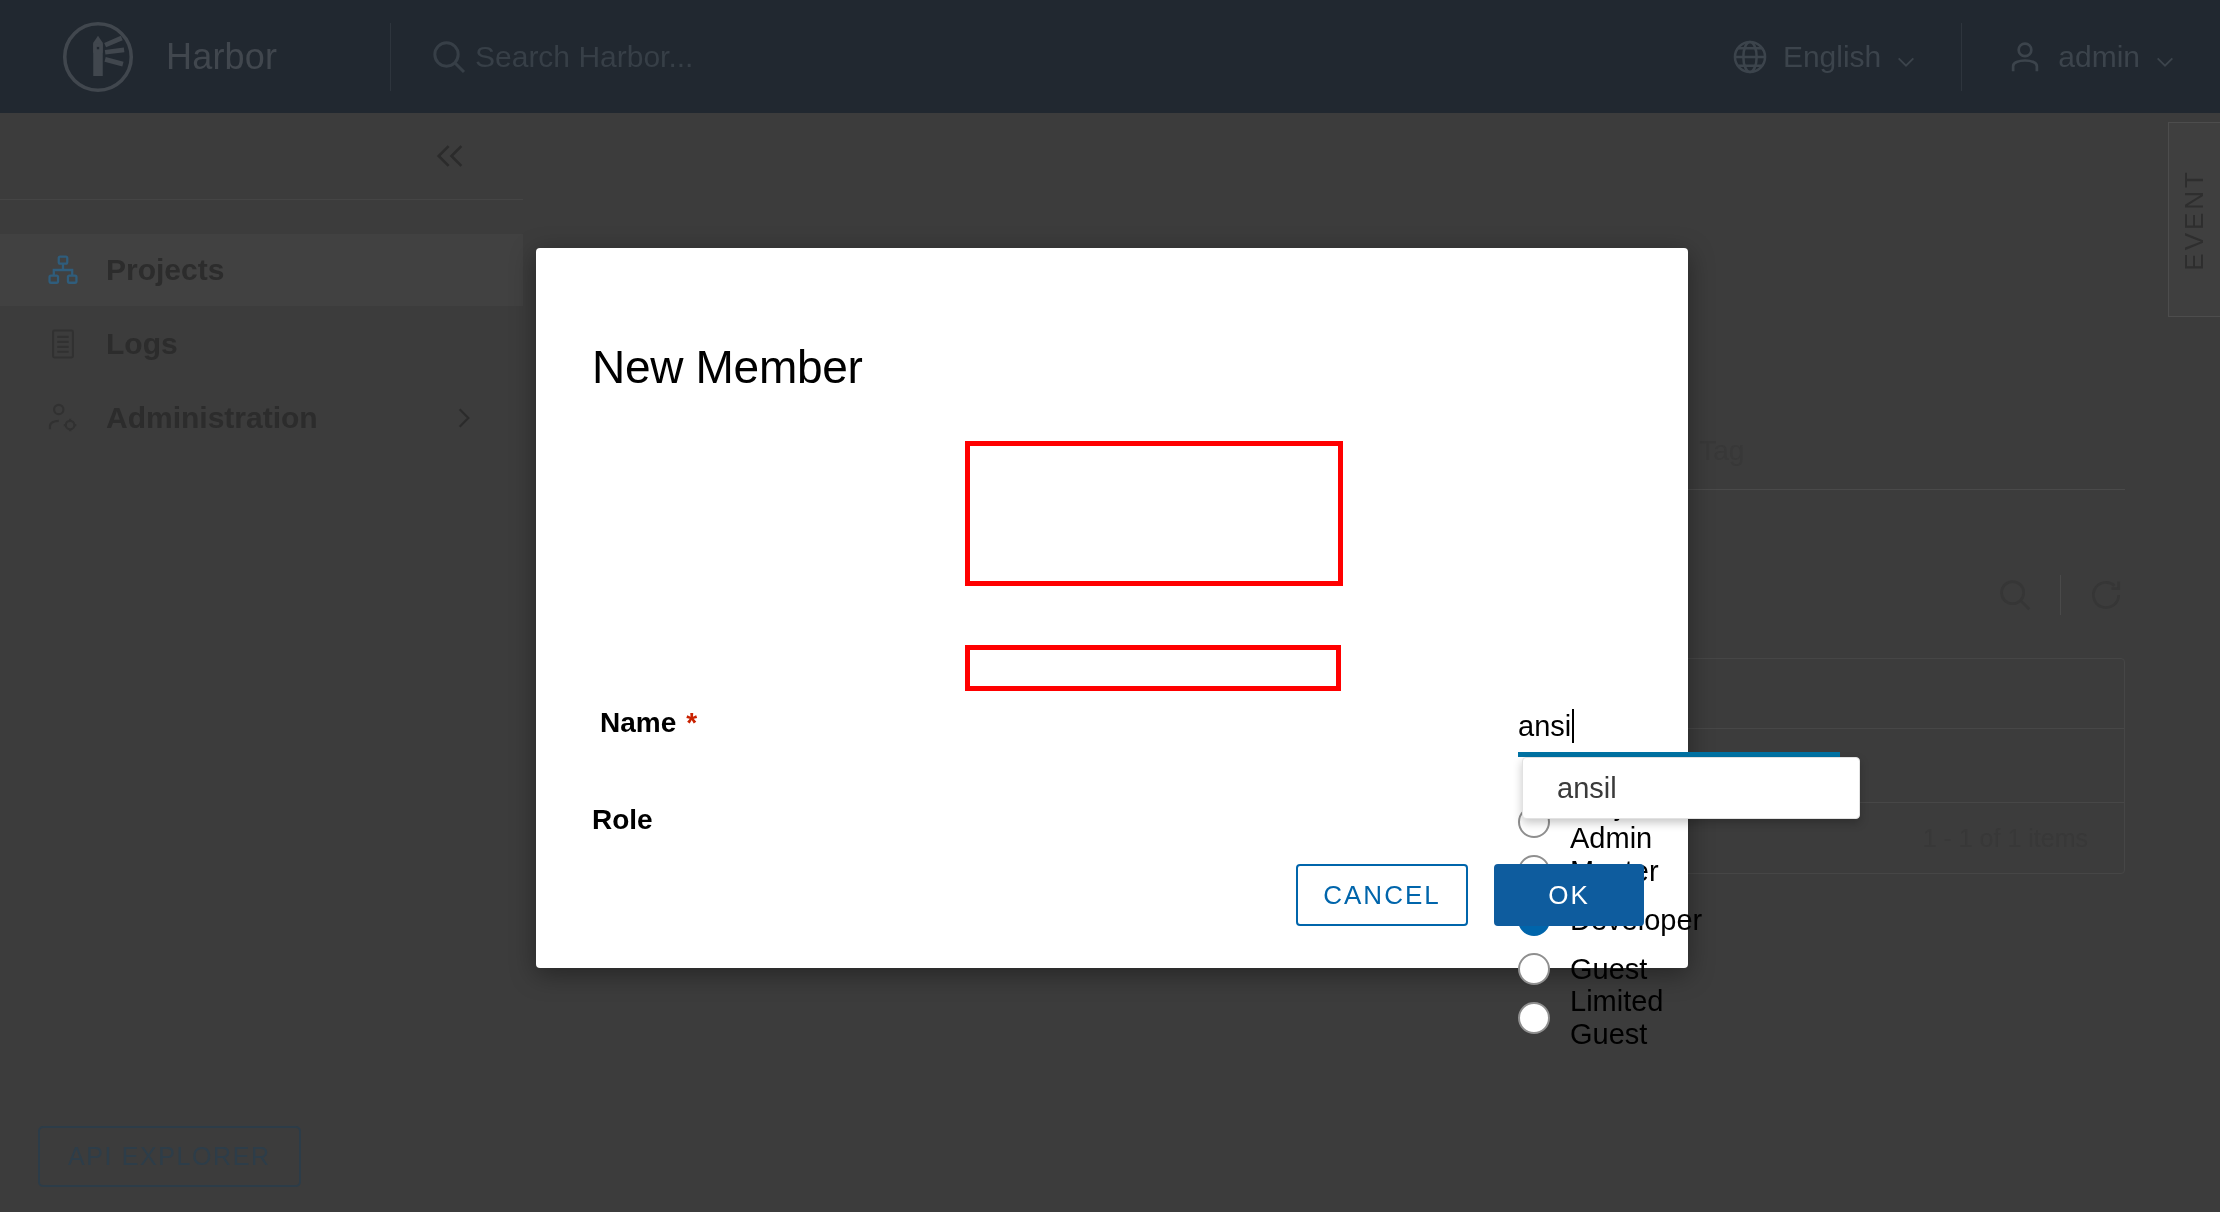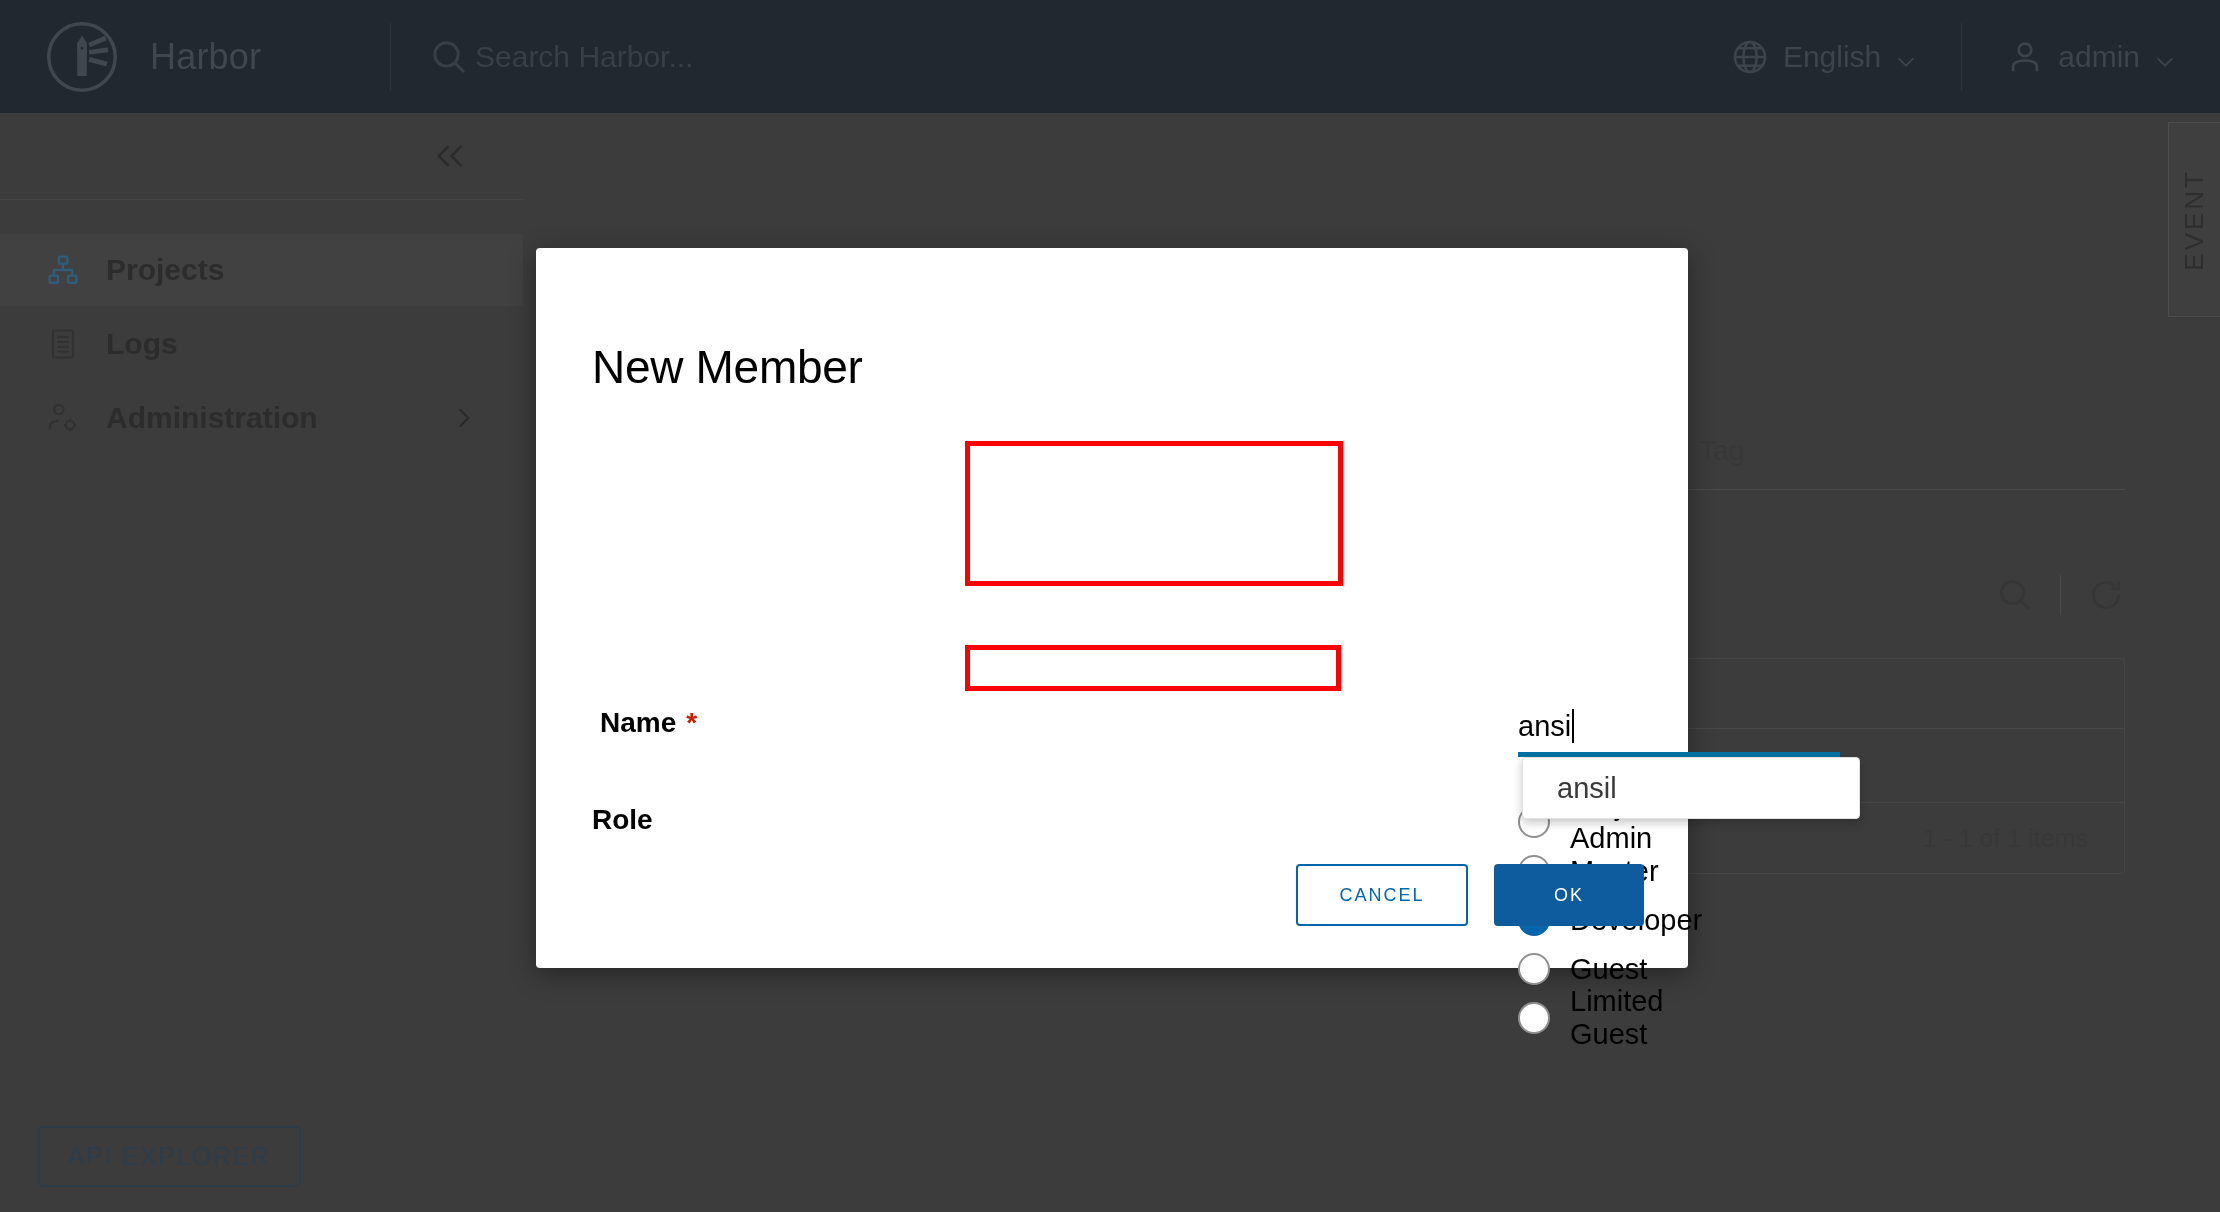--- a/index.html
+++ b/index.html
@@ -15,21 +15,21 @@
 
   
   .backdrop-layer { position: absolute; inset: 0; }
 
   
   .header {
     position: absolute; top: 0; left: 0; right: 0; height: 113px;
     background: #212830;
     display: flex; align-items: center;
   }
-  .brand { display: flex; align-items: center; padding-left: 44px; width: 390px; }
+  .brand { display: flex; align-items: center; padding-left: 60px; width: 390px; }
   .brand-logo { width: 76px; height: 76px; flex: 0 0 76px; }
   .brand-title {
     margin-left: 30px; font-size: 36px; color: #41474e; font-weight: 400;
     letter-spacing: .2px;
   }
   .hdr-div { width: 1px; height: 68px; background: #2e353d; }
   .hdr-search {
     display: flex; align-items: center; gap: 6px; padding-left: 38px; flex: 1;
   }
   .hdr-search .ico { width: 40px; height: 40px; color: #373f47; }
@@ -190,21 +190,21 @@
     content: ""; position: absolute; left: 9px; top: 9px;
     width: 10px; height: 10px; border-radius: 50%; background: #fff;
   }
   .radio-label { font-size: 29px; color: #000; }
 
   .modal-actions {
     position: absolute; right: 44px; bottom: 42px;
     display: flex; align-items: center; gap: 26px;
   }
   .btn {
-    font-size: 18px; letter-spacing: 2px; border-radius: 4px;
+    font-size: 26px; letter-spacing: 2px; border-radius: 4px;
     height: 62px; display: flex; align-items: center; justify-content: center;
     cursor: pointer;
   }
   .btn-cancel {
     width: 172px; background: #fff; color: #0065ab; border: 2px solid #0065ab;
   }
   .btn-ok {
     width: 150px; background: #0e5c9e; color: #fff; border: 2px solid #0e5c9e;
   }
 

